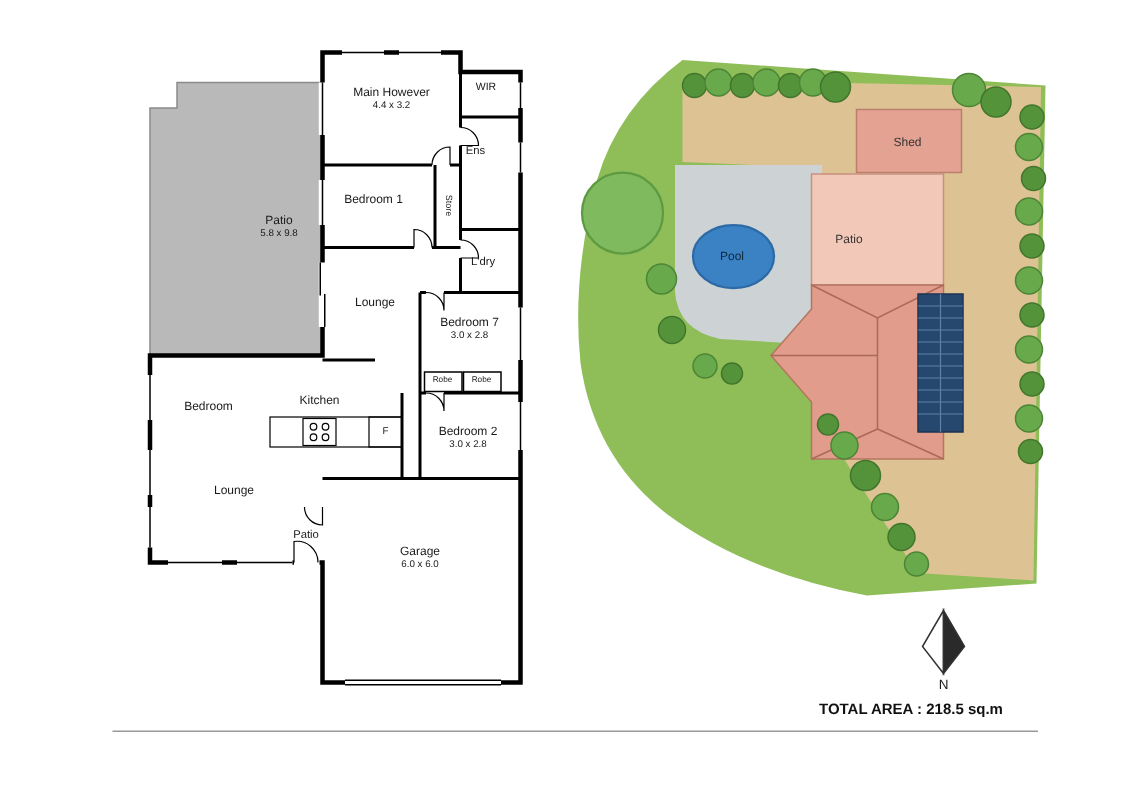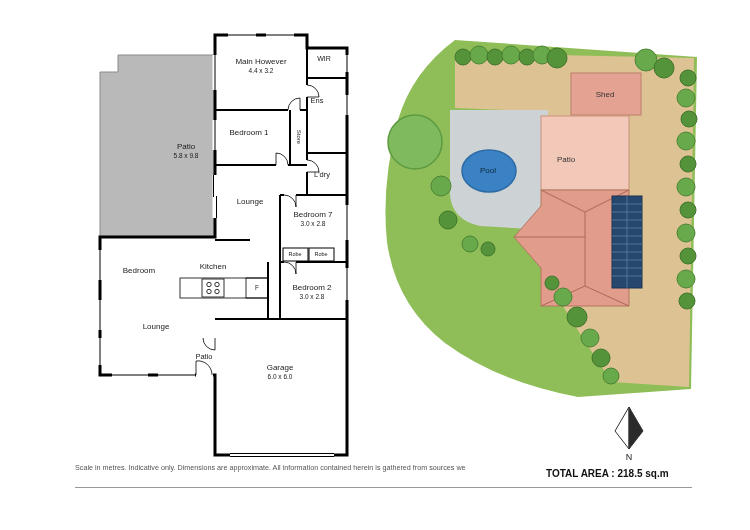--- a/index.html
+++ b/index.html
@@ -179,18 +179,17 @@
     <div class="dims">6.0 x 6.0</div>
   </div>
   <div class="lbl s65" style="left:257px;top:288px">F</div>
 
   <div class="lbl s8 pool-text" style="left:488px;top:171px">Pool</div>
   <div class="lbl s8 site-text" style="left:566px;top:160px">Patio</div>
   <div class="lbl s8 site-text" style="left:605px;top:95px">Shed</div>
   <div class="lbl s9" style="left:629px;top:457px">N</div>
 
   <div class="disclaimer">
-    <div>Scale in metres. Indicative only. Dimensions are approximate. All information contained herein is gathered from sources we</div>
   </div>
   <div class="total-area">TOTAL AREA :  218.5 sq.m</div>
   <div class="divider"></div>
 
 </div>
 
 </body></html>

